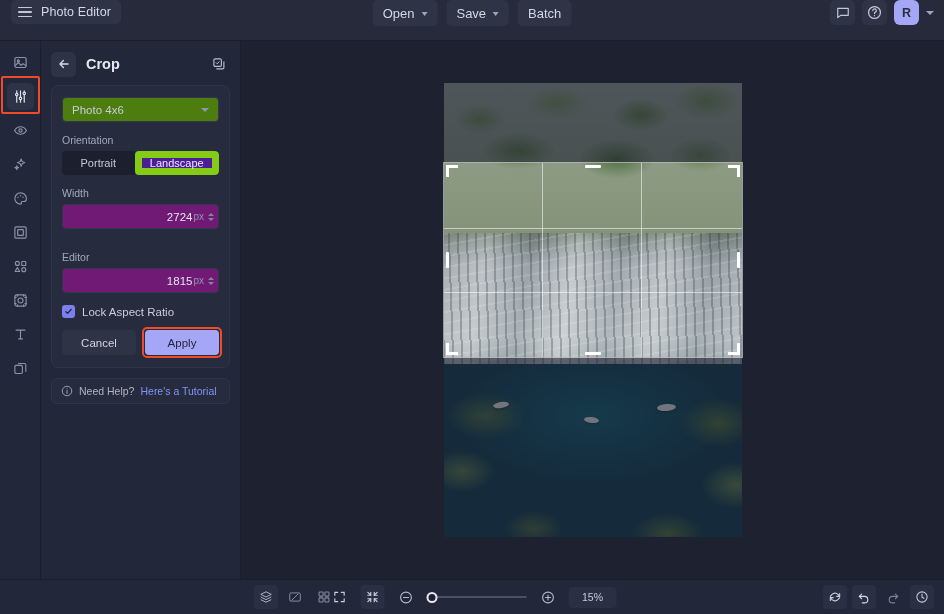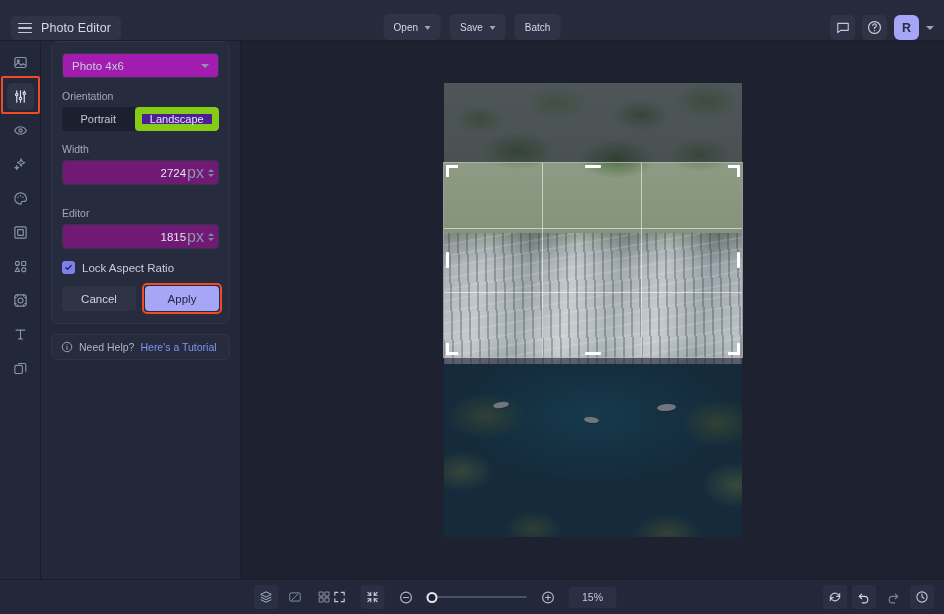--- a/index.html
+++ b/index.html
@@ -14,21 +14,21 @@
     position: relative;
     width: 944px; height: 614px;
     background: #1e2130;
     display: flex; flex-direction: column;
   }
 
   
   .topbar {
     height: 41px; flex: 0 0 41px;
     background: #262a3b;
-    display: flex; align-items: flex-end;
+    display: flex; align-items: flex-start;
     position: relative;
     border-bottom: 1px solid #1a1d2a;
   }
   .brand {
     display: flex; align-items: center; gap: 9px;
     margin-left: 11px;
     padding: 5px 10px 5px 7px;
     border-radius: 5px;
     background: #2e3346;
     cursor: pointer;
@@ -38,21 +38,21 @@
   .hamburger i { display: block; height: 1.6px; background: #c3c7d6; border-radius: 1px; }
 
   .centergroup {
     position: absolute; left: 50%; transform: translateX(-50%);
     display: flex; align-items: center; gap: 9px;
   }
   .tb-btn {
     display: flex; align-items: center; gap: 7px;
     height: 26px; padding: 0 10px;
     background: #2e3346; border-radius: 5px;
-    color: #d4d7e4; font-size: 10px; cursor: pointer;
+    color: #d4d7e4; font-size: 13px; cursor: pointer;
     border: none;
     font-family: "Liberation Sans", sans-serif;
   }
   .caret {
     width: 0; height: 0;
     border-left: 3.6px solid transparent;
     border-right: 3.6px solid transparent;
     border-top: 4.2px solid #9ea4bb;
     margin-top: 1px;
   }
@@ -138,21 +138,21 @@
   .card {
     background: #272b3e;
     border: 1px solid #2f3448;
     border-radius: 7px;
     padding: 11px 10px 12px;
   }
 
   .select {
     position: relative;
     width: 100%; height: 25px;
-    background: #a21caf;
+    background: #4d7c0f;
     border: 1px solid #32374b;
     border-radius: 4px;
     display: flex; align-items: center;
     padding: 0 9px;
     cursor: pointer;
     gap: 46px;
   }
   .select-value { color: #c9cdda; font-size: 11.5px; flex: 1; }
   .sel-caret {
     width: 0; height: 0;
@@ -195,21 +195,21 @@
     border: 1px solid #32374b;
     border-radius: 4px;
     padding: 0 4px 0 0;
   }
   .num-val {
     flex: 1; text-align: right;
     color: #e3e6f0; font-size: 11.5px;
     padding-right: 1px;
     white-space: nowrap; overflow: hidden;
   }
-  .num-unit { color: #9196ab; font-size: 16px; margin-right: 4px; }
+  .num-unit { color: #9196ab; font-size: 10px; margin-right: 4px; }
   .spin { display: flex; flex-direction: column; gap: 2px; cursor: pointer; }
   .sp-up, .sp-dn { width: 0; height: 0; border-left: 3.2px solid transparent; border-right: 3.2px solid transparent; }
   .sp-up { border-bottom: 3.6px solid #80869c; }
   .sp-dn { border-top: 3.6px solid #80869c; }
 
   .checkrow {
     display: flex; align-items: center; gap: 7px;
     margin-top: 12px; cursor: pointer;
   }
   .checkbox {
@@ -489,20 +489,35 @@
       <div class="rail-item">
         <svg width="15" height="15" viewBox="0 0 24 24" fill="none" stroke="#8c92a8" stroke-width="1.8">
           <rect x="3" y="7" width="12" height="13" rx="2"></rect>
           <path d="M8 4h10a2.5 2.5 0 0 1 2.5 2.5V17"></path>
         </svg>
       </div>
       <div class="rail-highlight"></div>
     </div>
 
     <div class="panel">
+      <div class="panel-head">
+        <div class="back-btn">
+          <svg width="14" height="14" viewBox="0 0 24 24" fill="none" stroke="#d7dae6" stroke-width="2.2" stroke-linecap="round" stroke-linejoin="round">
+            <path d="M19 12H5M11 6l-6 6 6 6"></path>
+          </svg>
+        </div>
+        <div class="panel-title">Crop</div>
+        <div class="panel-head-icon">
+          <svg width="15" height="15" viewBox="0 0 24 24" fill="none" stroke="#b9bed0" stroke-width="1.8">
+            <rect x="3" y="3" width="12" height="12" rx="2"></rect>
+            <path d="M7 19h10a2 2 0 0 0 2-2V7"></path>
+            <path d="M6.8 9.3l1.6 1.6 3-3.3" stroke-width="1.6" stroke-linecap="round" stroke-linejoin="round"></path>
+          </svg>
+        </div>
+      </div>
 
       <div class="card">
         <div class="select">
           <span class="select-value">Photo 4x6</span>
           <span class="sel-caret"></span>
         </div>
 
         <div class="field-label">Orientation</div>
         <div class="segment">
           <div class="seg-btn">Portrait</div>

